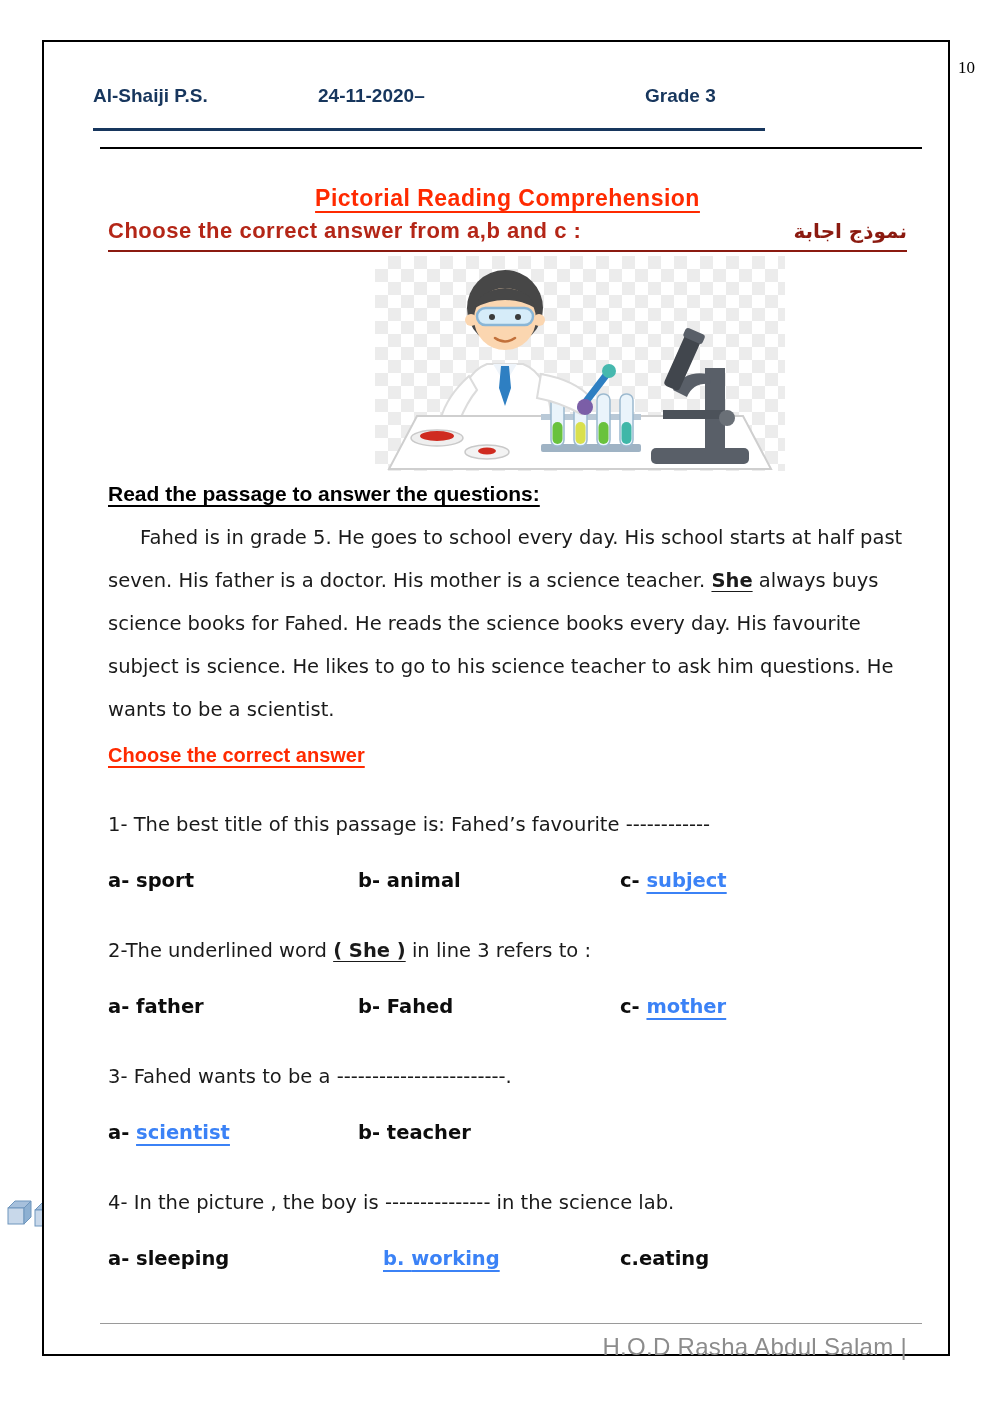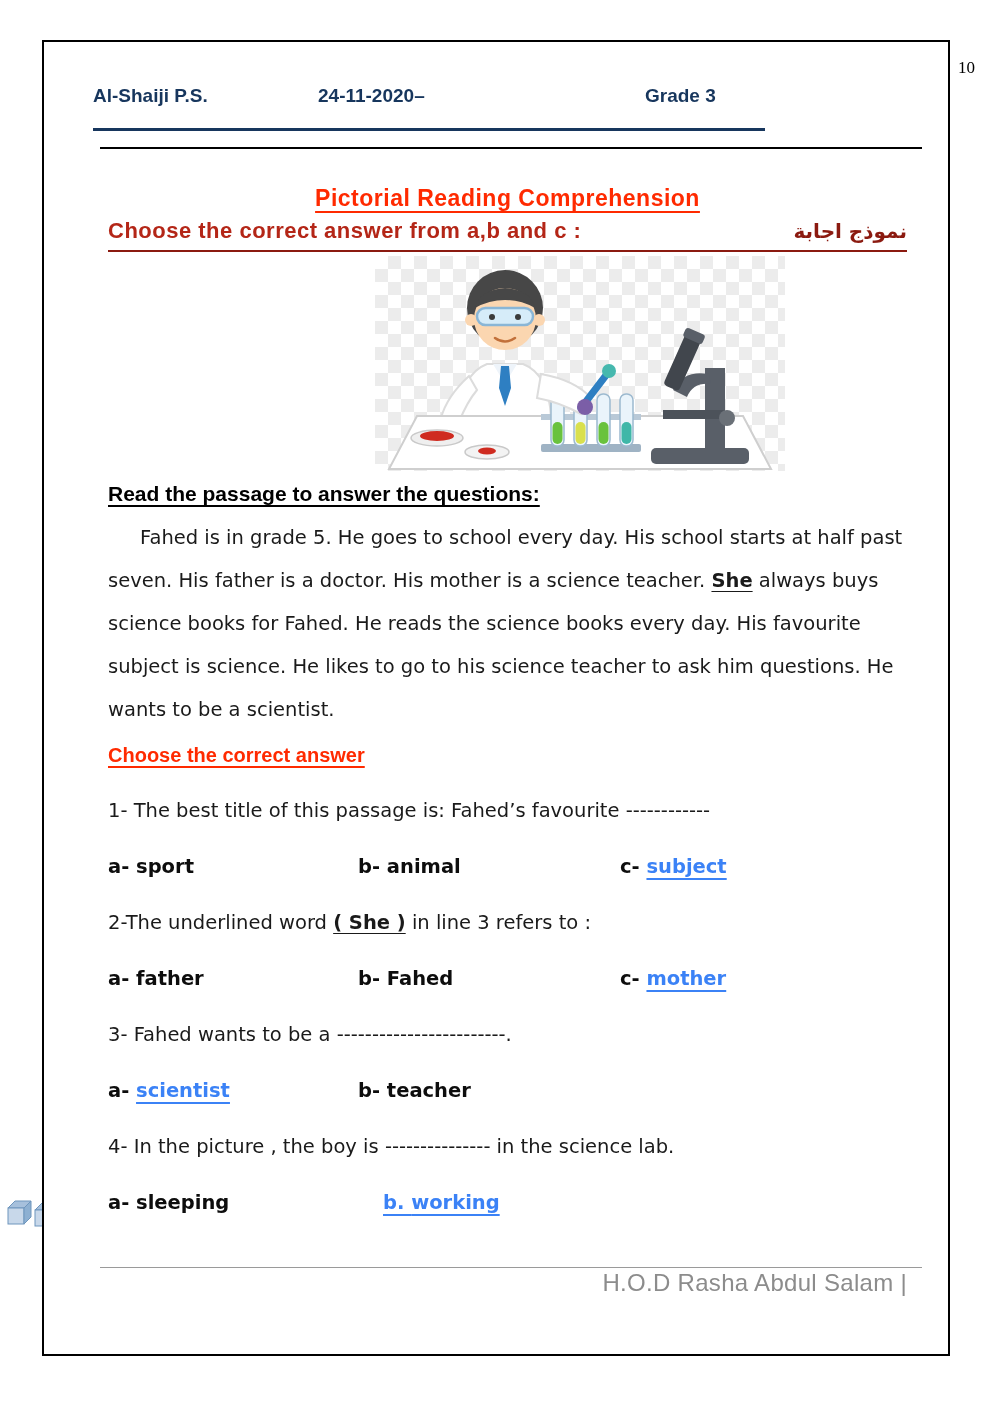--- a/index.html
+++ b/index.html
@@ -48,31 +48,31 @@
                      font-family:"Liberation Sans", sans-serif; }
 
   .passage { margin-top:9px; font-size:19.5px; line-height:43px; color:#1a1a1a;
              text-indent:32px; max-width:800px; }
   .em-she { font-weight:bold; text-decoration:underline; text-underline-offset:4px; }
 
   .quiz-heading { margin-top:11px; font-size:20px; line-height:26px; font-weight:bold;
                   color:#ff2a00; text-decoration:underline; text-underline-offset:4px;
                   font-family:"Liberation Sans", sans-serif; }
 
-  .q-prompt { margin-top:30px; font-size:19.5px; line-height:26px; color:#1a1a1a; }
+  .q-prompt { margin-top:44px; font-size:19.5px; line-height:26px; color:#1a1a1a; }
   .q-em { font-weight:bold; text-decoration:underline; text-underline-offset:4px; }
 
   .options { margin-top:30px; display:grid; grid-template-columns:250px 262px 1fr;
              font-weight:bold; font-size:19.5px; line-height:26px; color:#0d0d0d; }
   .option.pad-left { padding-left:25px; }
   .correct { color:#3b82f6; text-decoration:underline; text-underline-offset:5px;
              text-decoration-thickness:2px; }
 
   .footer-rule { margin:51px 0 0 -8px; width:822px; border-top:1.5px solid #9a9a9a; height:0; }
-  .footer-sig { text-align:right; font-size:24px; line-height:30px;
+  .footer-sig { margin-top:8px; text-align:right; font-size:24px; line-height:30px;
                 color:#8c8c8c; letter-spacing:0.3px;
                 font-family:"Liberation Sans", sans-serif; }
 </style>
 </head>
 <body>
 
 <div class="sheet">
 
   <span class="tick"></span>
   <div class="corner-num">10</div>
@@ -189,19 +189,20 @@
     <p class="q-prompt"><span>3-  Fahed wants to be a ------------------------.</span><span class="q-em"></span><span></span></p>
     <div class="options">
       <div class="option"><span>a- </span><span class="correct">scientist</span></div>
       <div class="option"><span>b- </span><span>teacher</span></div>
     </div>
 
     <p class="q-prompt"><span>4- In the picture , the boy is --------------- in the science lab.</span><span class="q-em"></span><span></span></p>
     <div class="options">
       <div class="option"><span>a- </span><span>sleeping</span></div>
       <div class="option pad-left"><span class="correct">b. </span><span class="correct">working</span></div>
+      <div class="option"><span>c.</span><span>eating</span></div>
     </div>
 
     <div class="footer-rule"></div>
     <div class="footer-sig">H.O.D Rasha Abdul Salam |</div>
 
   </div>
 </div>
 
 </body></html>

